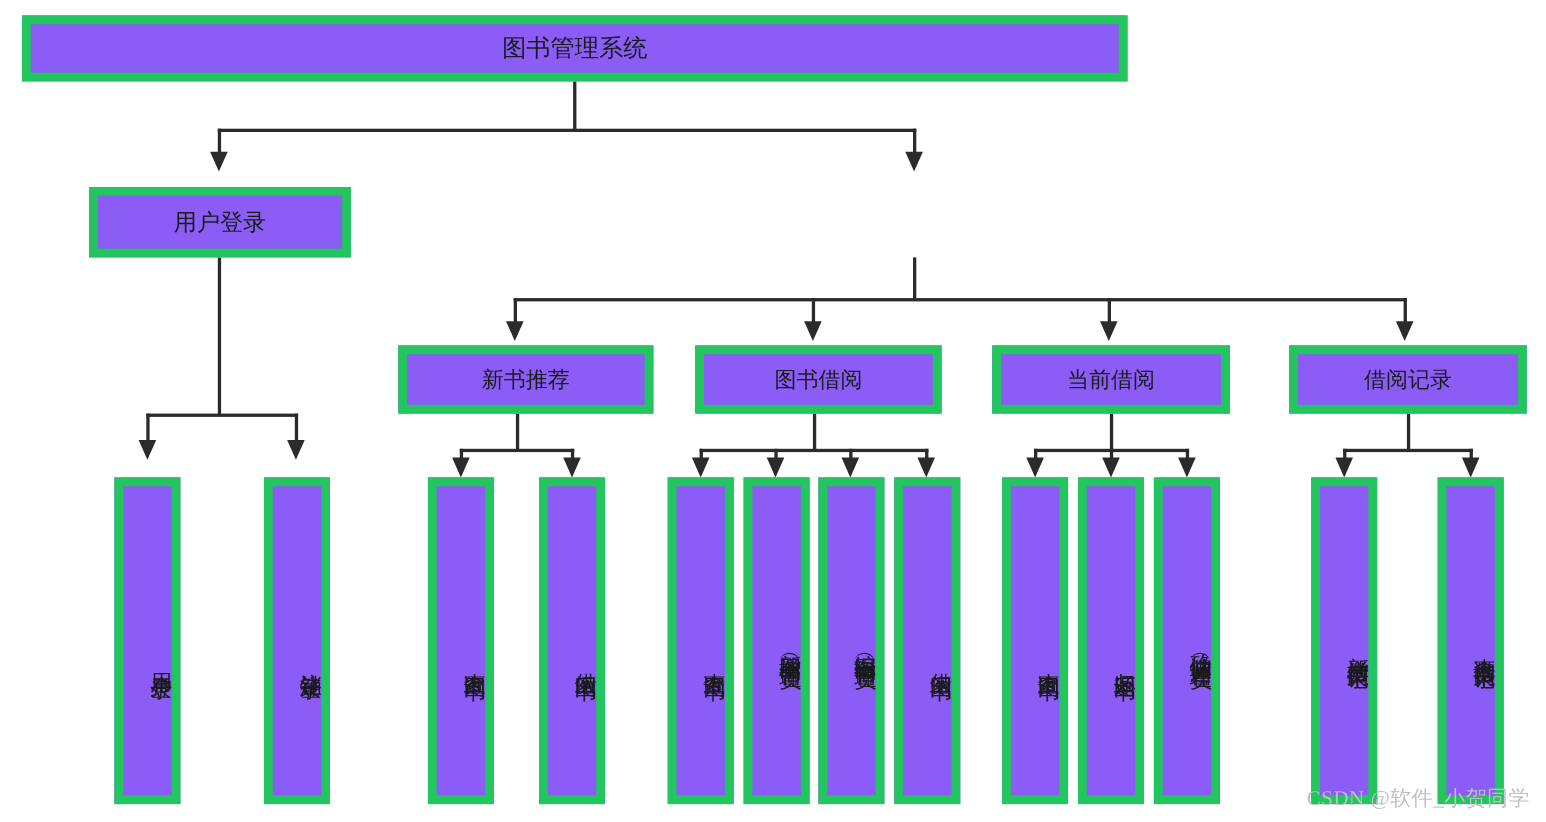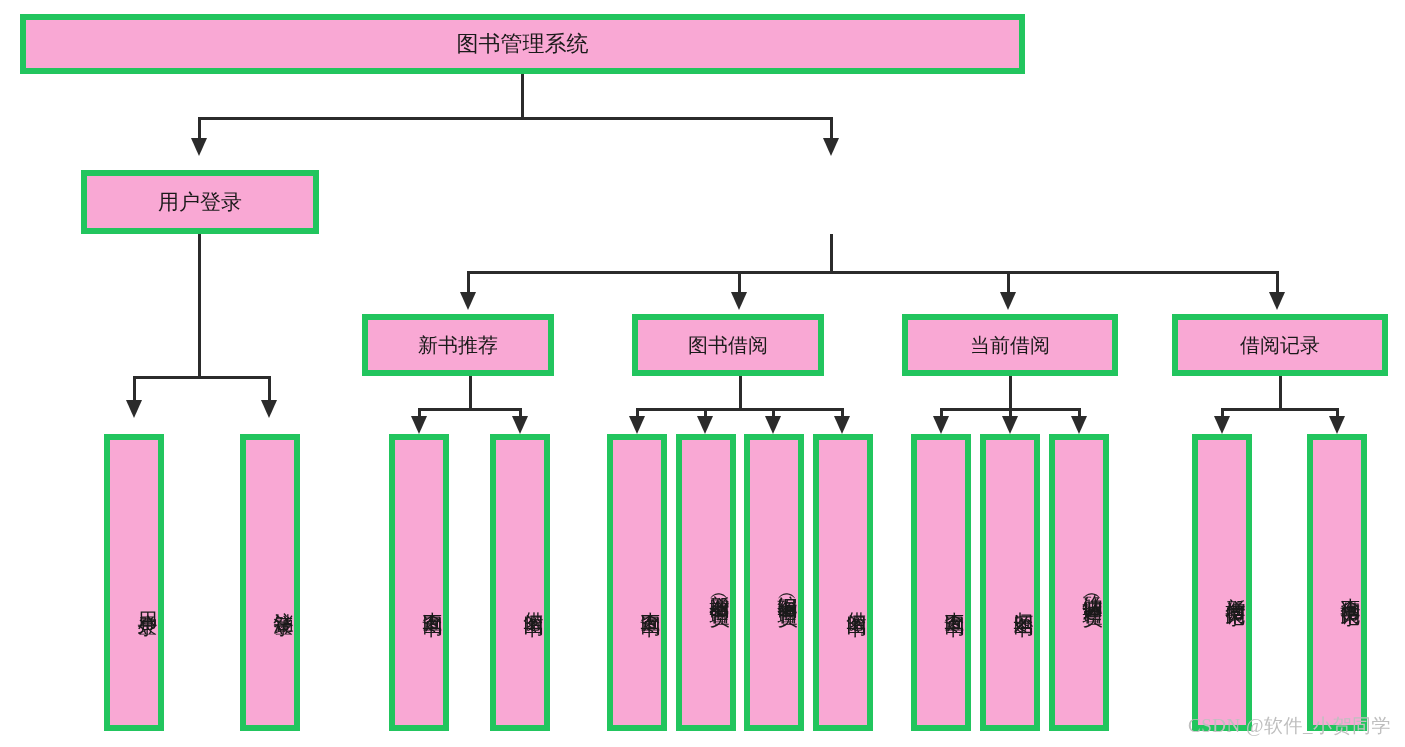--- a/index.html
+++ b/index.html
@@ -14,22 +14,22 @@
     position: relative;
     width: 1405px;
     height: 747px;
     background: #ffffff;
     overflow: hidden;
   }
   
   .node {
     position: absolute;
     box-sizing: border-box;
-    border: 6px solid #22c55e;
-    background: #f9a8d4;
+    border: 8px solid #22c55e;
+    background: #8b5cf6;
     display: flex;
     align-items: center;
     justify-content: center;
     color: #1a1a1a;
     z-index: 3;
   }
   .node.root {
     font-size: 22px;
   }
   .node.lvl2 {
@@ -119,25 +119,25 @@
   <div class="hline" style="left:467px; top:271px; width:812px;"></div>
   <div class="vline" style="left:467px; top:271px; height:26px;"></div>
   <div class="vline" style="left:738px; top:271px; height:26px;"></div>
   <div class="vline" style="left:1007px; top:271px; height:26px;"></div>
   <div class="vline" style="left:1276px; top:271px; height:26px;"></div>
   <div class="arrow" style="left:460px; top:292px;"></div>
   <div class="arrow" style="left:731px; top:292px;"></div>
   <div class="arrow" style="left:1000px; top:292px;"></div>
   <div class="arrow" style="left:1269px; top:292px;"></div>
 
-  <div class="node lvl3" style="left:362px; top:314px; width:192px; height:62px;">
+  <div class="node lvl3" style="left:362px; top:314px; width:232px; height:62px;">
     <span class="nodelabel">新书推荐</span>
   </div>
 
-  <div class="node lvl3" style="left:632px; top:314px; width:192px; height:62px;">
+  <div class="node lvl3" style="left:632px; top:314px; width:224px; height:62px;">
     <span class="nodelabel">图书借阅</span>
   </div>
 
   <div class="node lvl3" style="left:1172px; top:314px; width:216px; height:62px;">
     <span class="nodelabel">借阅记录</span>
   </div>
 
   <div class="node lvl3" style="left:902px; top:314px; width:216px; height:62px;">
     <span class="nodelabel">当前借阅</span>
   </div>

